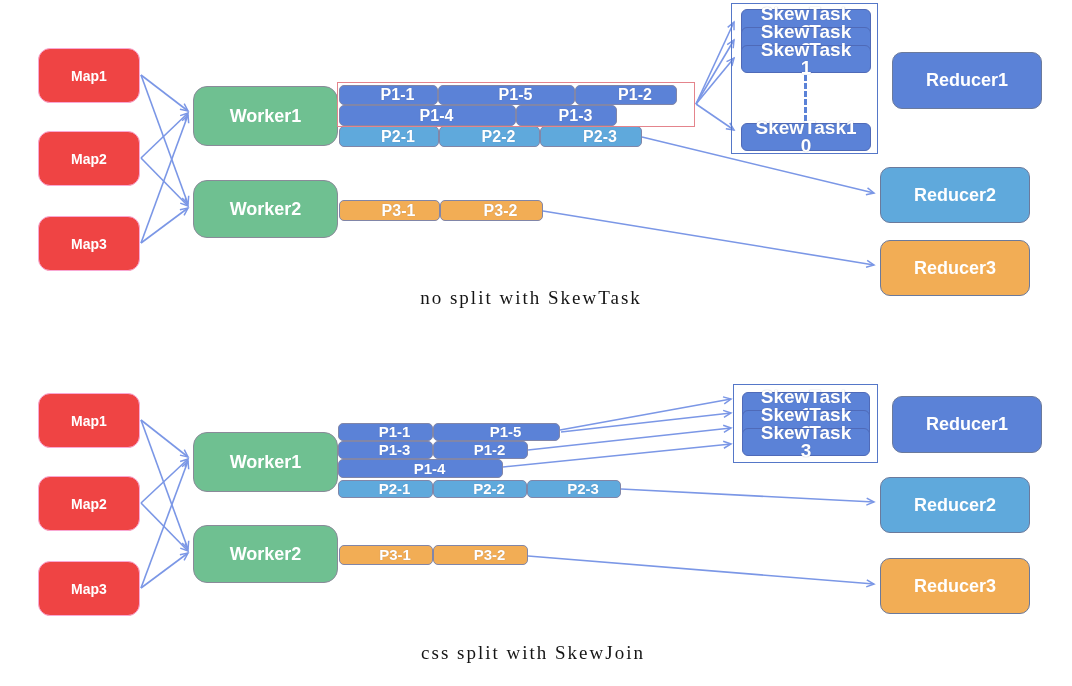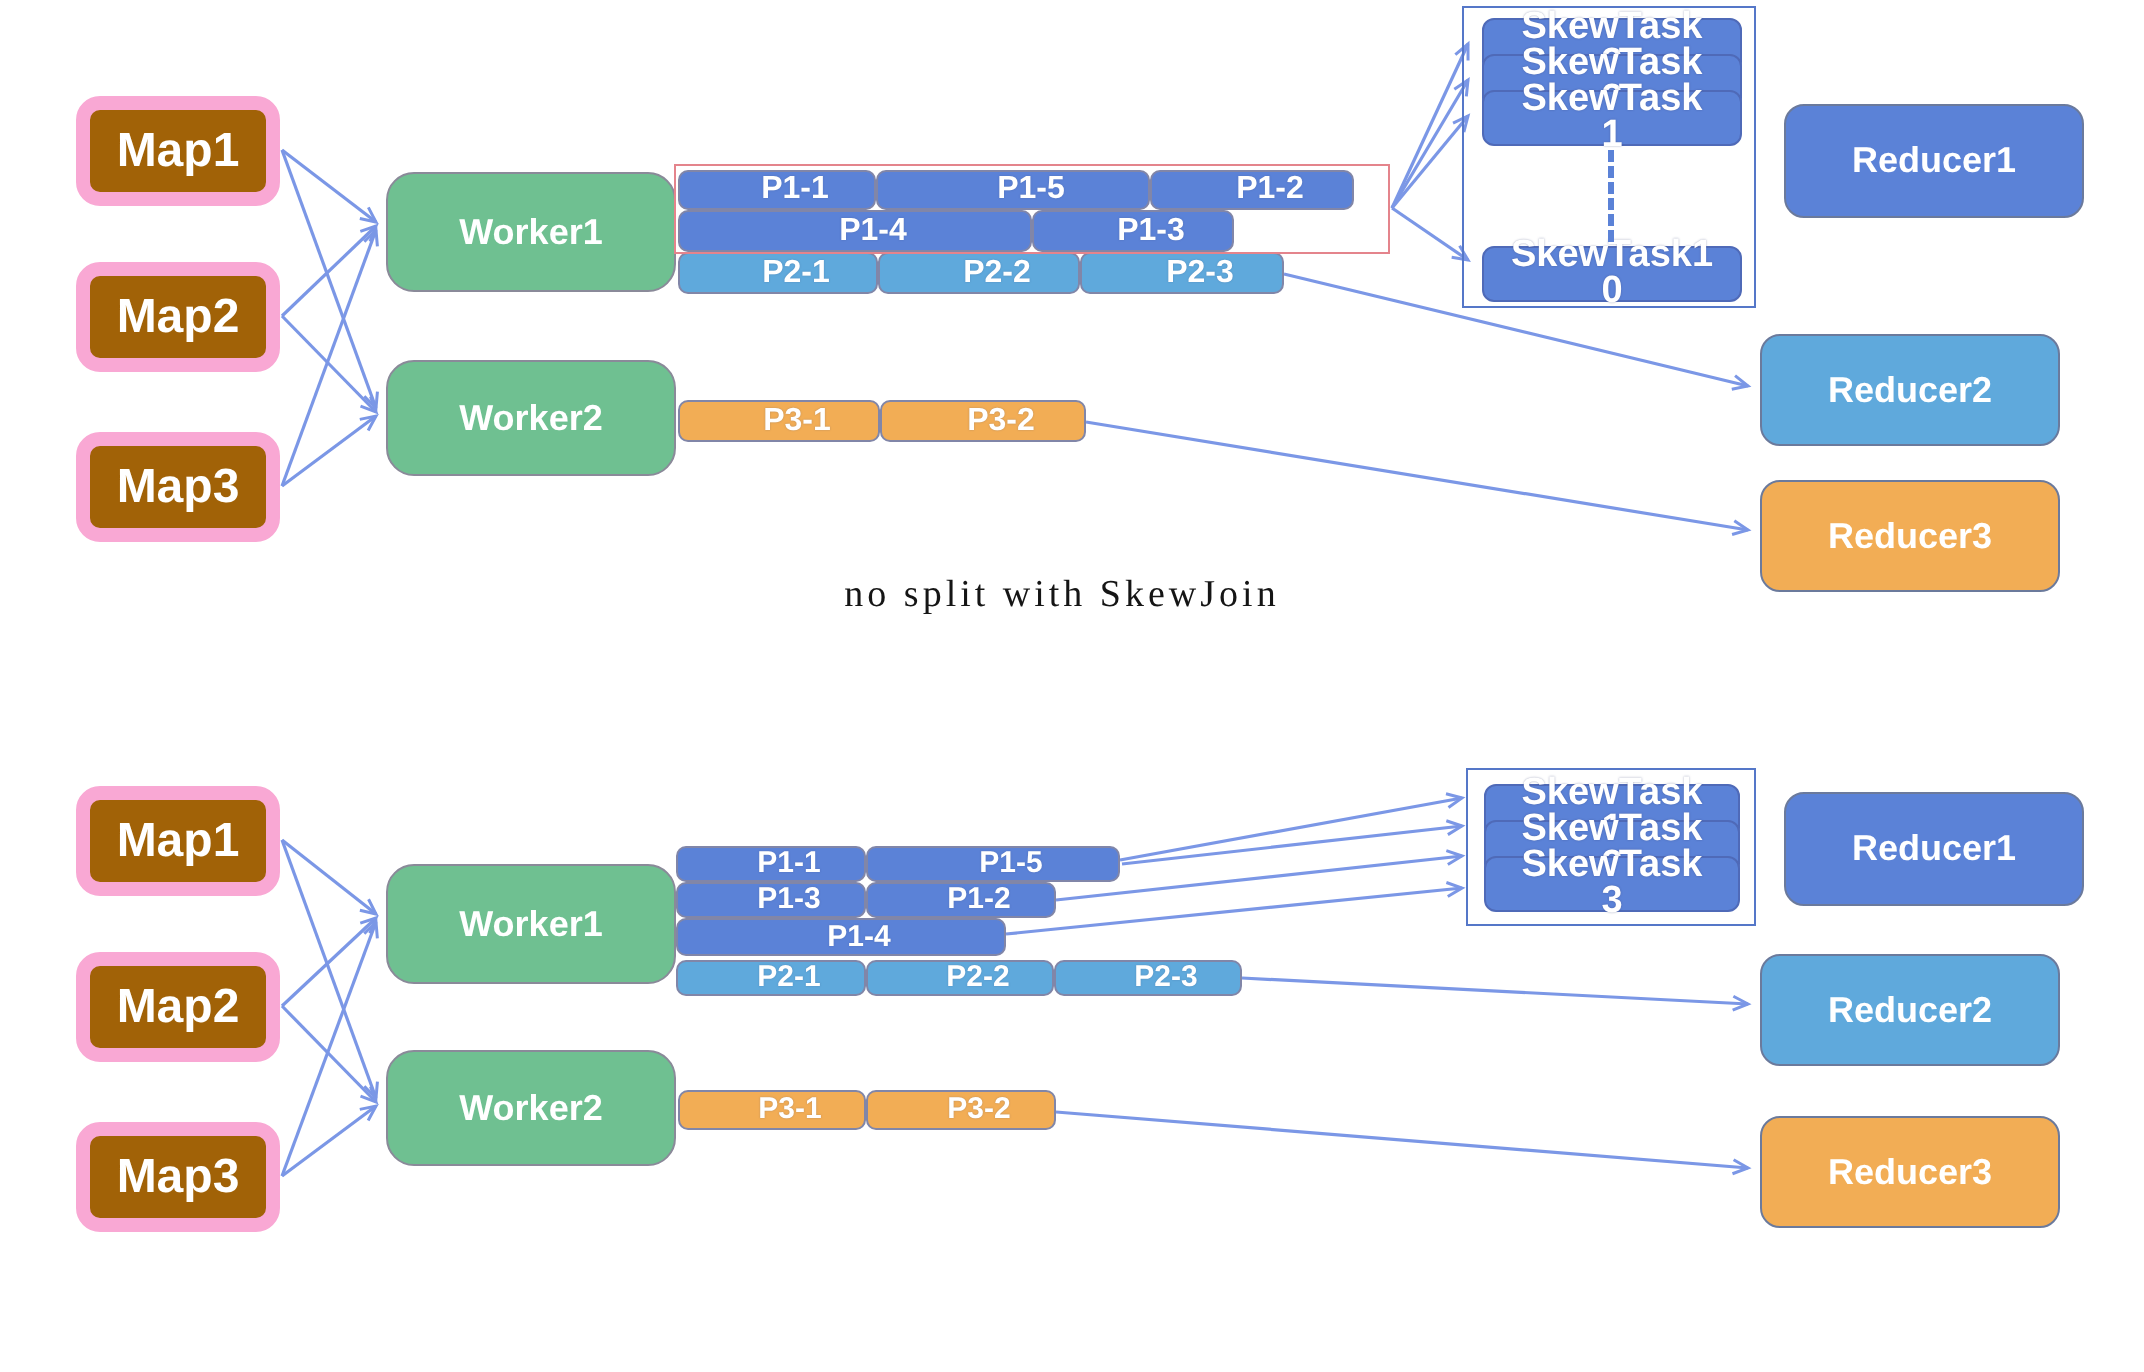--- a/index.html
+++ b/index.html
@@ -6,21 +6,21 @@
   .canvas {
     position:relative; width:1072px; height:686px; background:#ffffff;
     font-family:"Liberation Sans", sans-serif; overflow:hidden;
   }
   svg.arrows { position:absolute; left:0; top:0; z-index:1; }
 
   .node {
     position:absolute; display:flex; align-items:center; justify-content:center;
     color:#ffffff; font-weight:bold; z-index:2; box-sizing:border-box;
   }
-  .map     { background:#a16207; border:7px solid #f9a8d4; border-radius:12px; font-size:24px; }
+  .map     { background:#ef4444; border:1px solid #f9a8d4; border-radius:12px; font-size:14px; }
   .worker  { background:#6fc091; border:1.5px solid #8a8a99; border-radius:14px; font-size:18px; }
   .red1    { background:#5b82d7; border:1.5px solid #6b7a9c; border-radius:10px; font-size:18px;margin-left:12px; }
   .red2    { background:#5fa9dc; border:1.5px solid #6b7a9c; border-radius:10px; font-size:18px; }
   .red3    { background:#f2ad55; border:1.5px solid #6b7a9c; border-radius:10px; font-size:18px;text-align:right; }
 
   .pbox {
     position:absolute; display:flex; align-items:center; justify-content:center;
     color:#fff; font-weight:bold; font-size:16px; line-height:16px;
     border:1px solid #8186a8; border-radius:5px; box-sizing:border-box; z-index:2;
     text-shadow:0 0 1px rgba(70,80,120,0.35);
@@ -151,21 +151,21 @@
     <div class="skewbox" style="left:9px;top:119px">
       <span>SkewTask1</span>
       <span>0</span>
     </div>
   </div>
 
   <div class="node red1" style="left:880px;top:52px;width:150px;height:57px">Reducer1</div>
   <div class="node red2" style="left:880px;top:167px;width:150px;height:56px">Reducer2</div>
   <div class="node red3" style="left:880px;top:240px;width:150px;height:56px">Reducer3</div>
 
-  <div class="caption" style="left:331px;top:287px">no split with SkewJoin</div>
+  <div class="caption" style="left:331px;top:287px">no split with SkewTask</div>
 
   <div class="node map" style="left:38px;top:393px;width:102px;height:55px">Map1</div>
   <div class="node map" style="left:38px;top:476px;width:102px;height:55px">Map2</div>
   <div class="node map" style="left:38px;top:561px;width:102px;height:55px">Map3</div>
 
   <div class="node worker" style="left:193px;top:432px;width:145px;height:60px">Worker1</div>
   <div class="node worker" style="left:193px;top:525px;width:145px;height:58px">Worker2</div>
 
   <div class="pbox p-dark" style="left:338px;top:423px;width:95px;height:18px;font-size:15px">P1-1</div>
   <div class="pbox p-dark" style="left:433px;top:423px;width:127px;height:18px;font-size:15px">P1-5</div>
@@ -191,15 +191,16 @@
     <div class="skewbox" style="left:8px;top:43px;width:128px;z-index:3">
       <span>SkewTask</span>
       <span>3</span>
     </div>
   </div>
 
   <div class="node red1" style="left:880px;top:396px;width:150px;height:57px">Reducer1</div>
   <div class="node red2" style="left:880px;top:477px;width:150px;height:56px">Reducer2</div>
   <div class="node red3" style="left:880px;top:558px;width:150px;height:56px">Reducer3</div>
 
+  <div class="caption" style="left:333px;top:642px">css split with SkewJoin</div>
 
 
 </div>
 
 </body></html>

